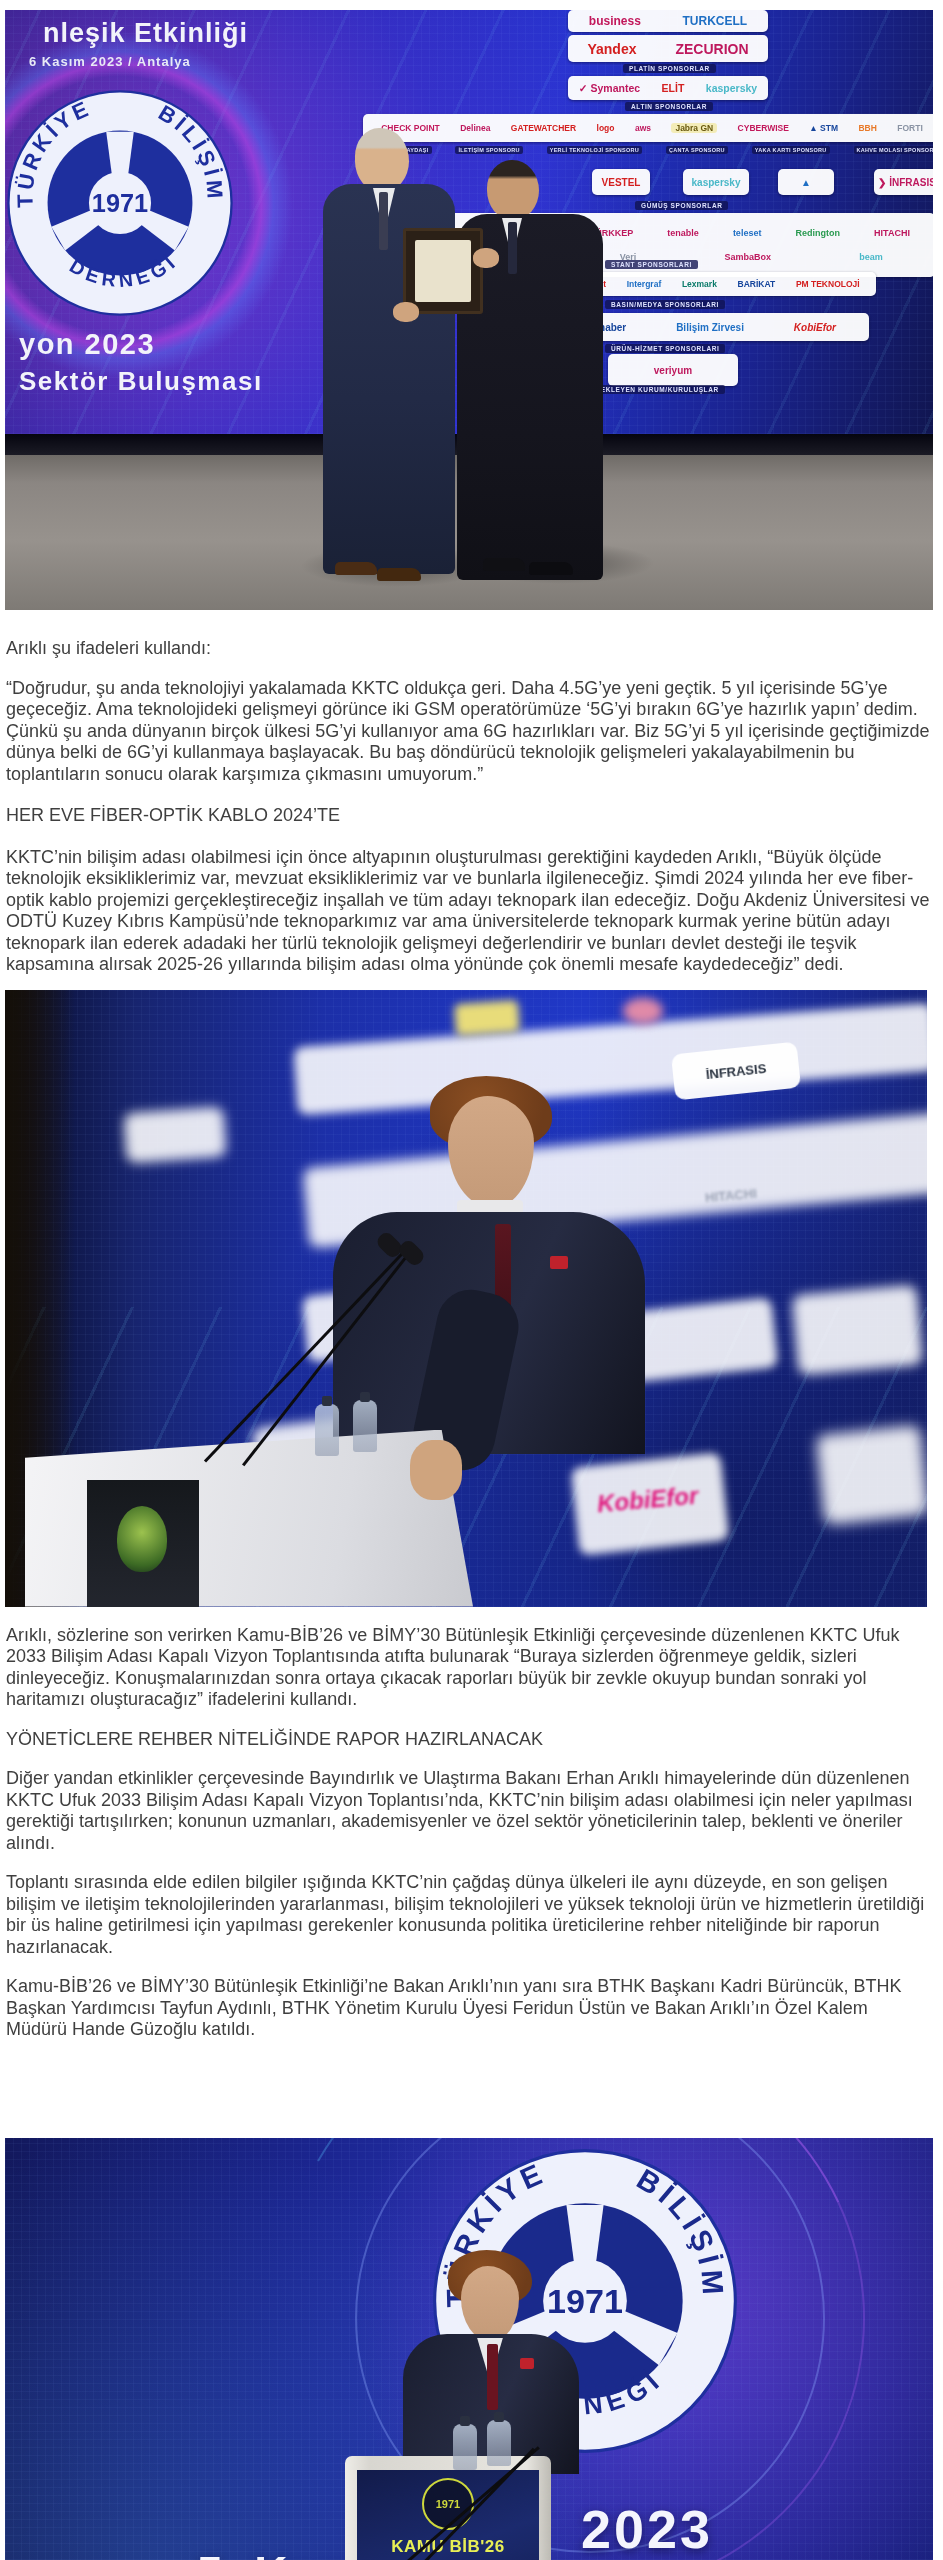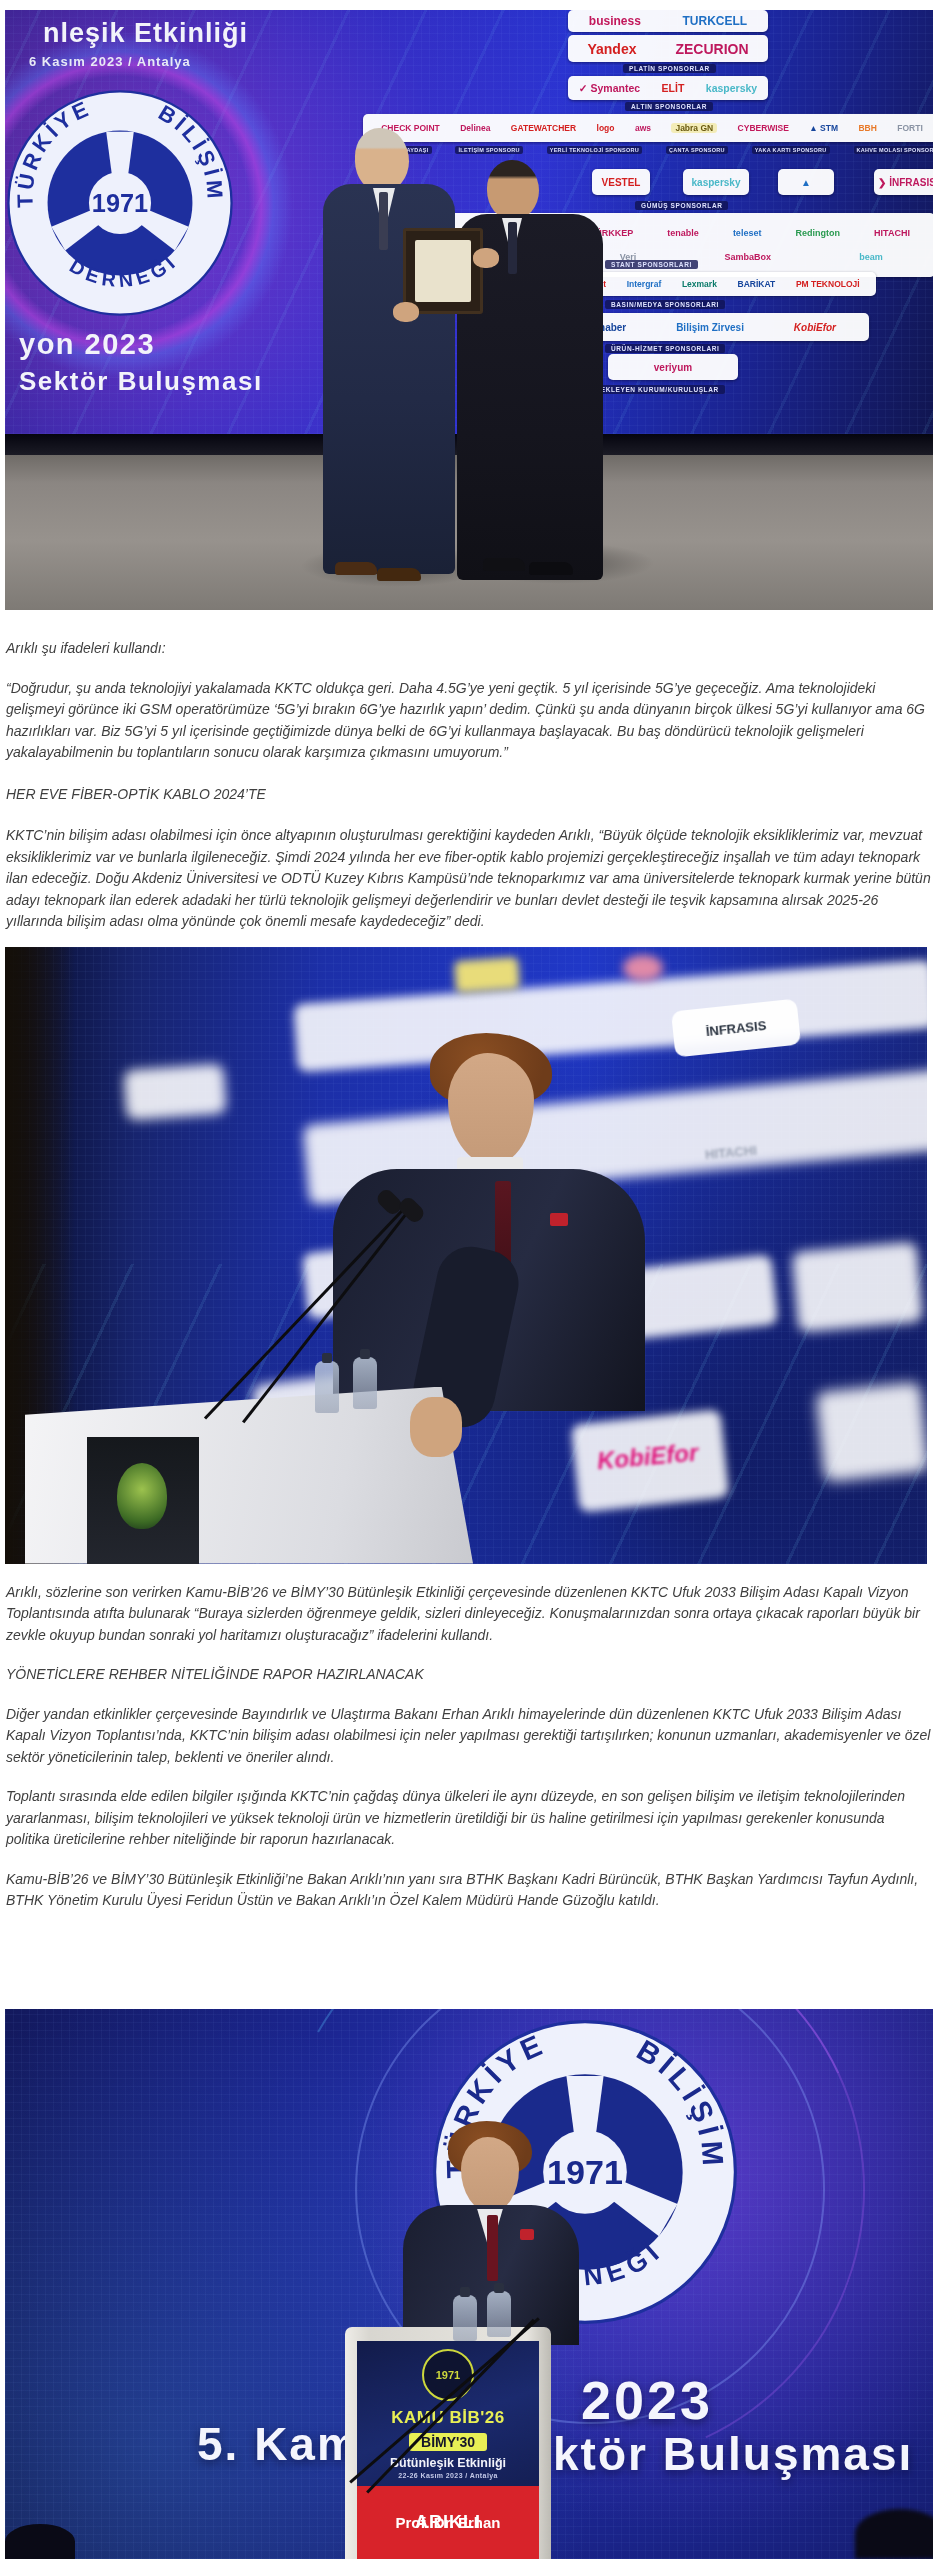--- a/index.html
+++ b/index.html
@@ -1,18 +1,18 @@
 <!DOCTYPE html>
 <html><head>
 <meta charset="utf-8">
 <style>
   html,body{margin:0;padding:0;background:#fff;width:943px;height:2560px;overflow:hidden;}
   body{font-family:"Liberation Sans",sans-serif;}
   .txtcol{margin:0 12px 0 6px;}
-  .para{font-size:14px;line-height:21.5px;color:#3f3f3f;margin:18px 0 0 0;font-style:italic;}
+  .para{font-size:18px;line-height:21.5px;color:#3f3f3f;margin:18px 0 0 0;}
   .para.intro{margin-top:28px;}
   .para.h{margin-top:20px;}
   .photo{position:relative;overflow:hidden;margin-left:5px;background:#10154e;}
   .photo *{position:absolute;box-sizing:border-box;}
   
   .p1{width:928px;height:600px;margin-top:10px;}
   .p1 .wall{inset:0 0 155px 0;background:
     radial-gradient(circle at 120px 200px, rgba(210,70,235,.5), rgba(110,50,220,.28) 38%, transparent 64%),
     linear-gradient(105deg,#131a6e 0%,#1b2ab2 28%,#2334cf 55%,#1a2390 80%,#10154e 100%);}
   .grid{inset:0;background-image:repeating-linear-gradient(0deg,rgba(140,180,255,.05) 0 1px,transparent 1px 8px),repeating-linear-gradient(90deg,rgba(140,180,255,.05) 0 1px,transparent 1px 8px);}
@@ -38,21 +38,21 @@
   .smv{left:587px;width:58px;}.smk{left:678px;width:66px;}.sma{left:773px;width:56px;}.smi{left:869px;width:66px;}
   .labGum{left:630px;top:191px;}
   .band2{left:440px;top:203px;width:490px;height:64px;flex-direction:column;justify-content:space-evenly;font-size:9px;padding:2px 8px;}
   .band2 .r{position:static;display:flex;width:100%;justify-content:space-around;}
   .band2 .r span{position:static;}
   .labSta{left:600px;top:250px;}
   .band3{left:571px;top:262px;width:300px;height:24px;font-size:8.5px;padding:0 6px;}
   .labBas{left:600px;top:290px;}
   .band4{left:464px;top:303px;width:400px;height:28px;font-size:10px;padding:0 8px;}
   .labUru{left:600px;top:334px;}
-  .band5{left:603px;top:344px;width:130px;height:26px;font-size:10px;}
+  .band5{left:603px;top:344px;width:130px;height:32px;font-size:10px;}
   .labDes{left:570px;top:375px;}
   .band6{left:519px;top:386px;width:338px;height:26px;font-size:10px;margin-top:40px;}
   .cRose{color:#c2185b}.cDark{color:#be185d}.cRed{color:#d42020}.cBlue{color:#1f6fc4}.cNavy{color:#16459c}
   .cOrange{color:#e87a2a}.cTeal{color:#0a7a6a}.cCyan{color:#49b8c8}.cGreen{color:#2a9a50}.cGray{color:#8a93a4}
   .cPalo{color:#f04e23}.cItal{font-style:italic}.cYbg{background:#f3ecb8;color:#6a5a10;padding:0 4px;border-radius:3px}
   .stagebase{left:0;top:424px;width:100%;height:22px;background:linear-gradient(#05050f,#1c1c26);}
   .floor{left:0;top:445px;width:100%;height:155px;background:linear-gradient(#6f6b67,#8b8682 18%,#97928d 55%,#7e7a75);}
   .sh{background:radial-gradient(ellipse,rgba(0,0,0,.35),transparent 70%);}
   .sh1{left:295px;top:535px;width:190px;height:42px;}
   .sh2{left:460px;top:532px;width:190px;height:42px;}

